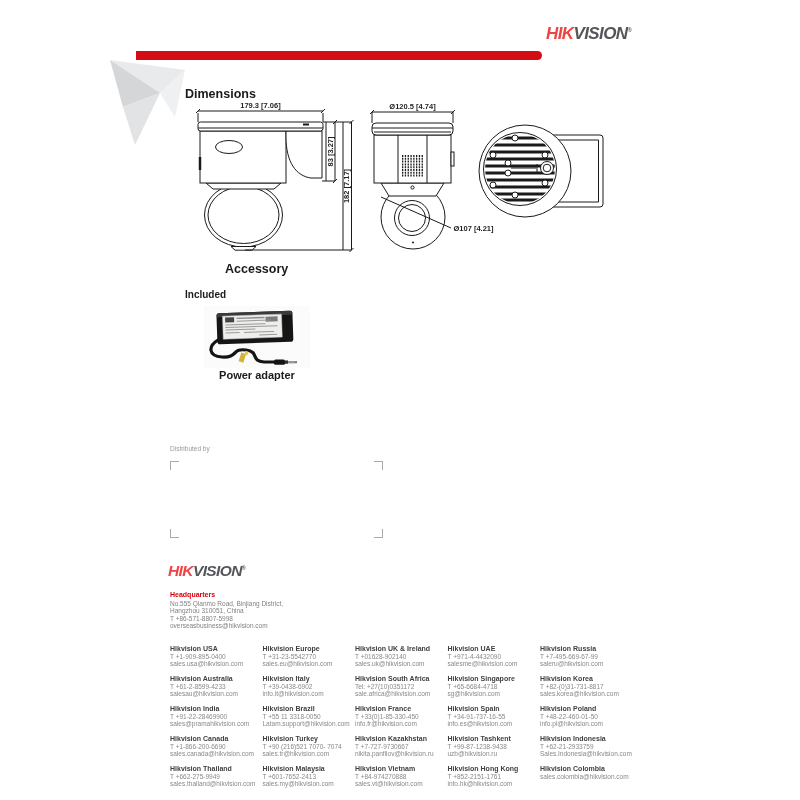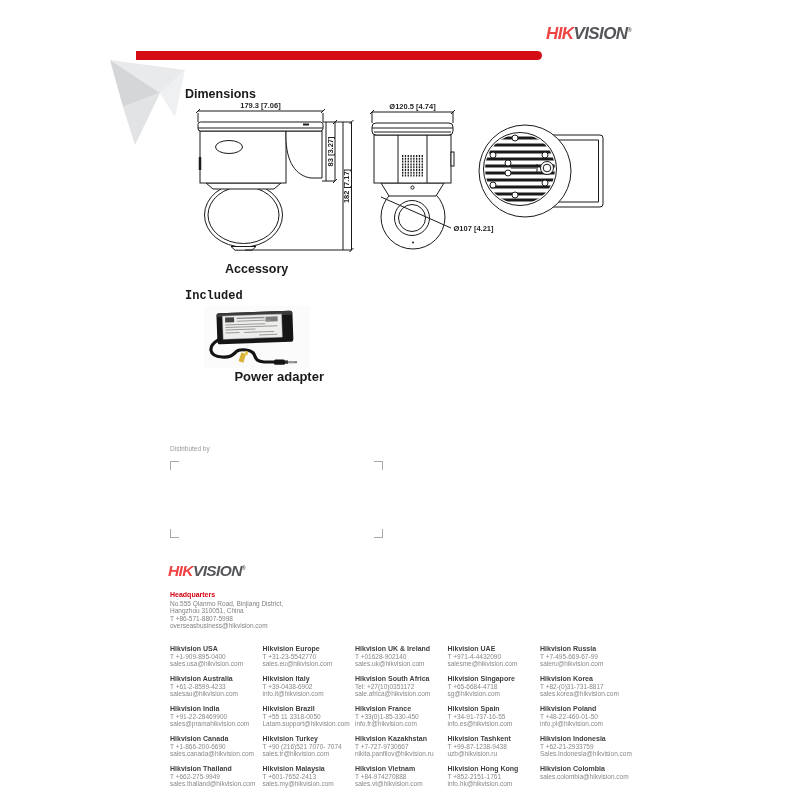--- a/index.html
+++ b/index.html
@@ -14,22 +14,22 @@
   .logo sup{font-size:34%;color:#55565a;vertical-align:super;font-style:normal;letter-spacing:0;}
   #logo-top{left:546px;top:24px;font-size:17px;}
   #logo-bottom{left:168px;top:562px;font-size:15.5px;}
 
   
   #red-bar{left:136px;top:51px;width:406px;height:9px;background:#d40c13;border-radius:0 5px 5px 0;}
 
   
   #dimensions-title{left:185px;top:70px;font-size:12.5px;font-weight:bold;color:#1a1a1c;margin-top:17px;}
   #accessory-title{left:185px;top:262px;font-size:12.5px;font-weight:bold;color:#1a1a1c;margin-left:40px;}
-  #included-title{left:185px;top:289px;font-size:12px;font-weight:bold;color:#1a1a1c;font-family:Liberation Mono, monospace;}
-  #power-adapter-caption{left:218px;top:369px;width:106px;text-align:right;font-size:13px;font-weight:bold;color:#1a1a1c;}
+  #included-title{left:185px;top:289px;font-size:10px;font-weight:bold;color:#1a1a1c;}
+  #power-adapter-caption{left:204px;top:369px;width:106px;text-align:center;font-size:11px;font-weight:bold;color:#1a1a1c;}
 
   
   #drawings{left:185px;top:95px;width:435px;height:165px;}
   .ln{stroke:#1a1a1a;stroke-width:1;fill:none;}
   .fw{stroke:#1a1a1a;stroke-width:1;fill:#ffffff;}
   .dim{font-size:7.5px;font-weight:bold;fill:#231f20;font-family:"Liberation Sans",sans-serif;}
   .gr{stroke:#1a1a1a;stroke-width:2;stroke-dasharray:1.3 1.5;}
   .stripe{stroke:#1a1a1a;stroke-width:3.2;}
 
   

